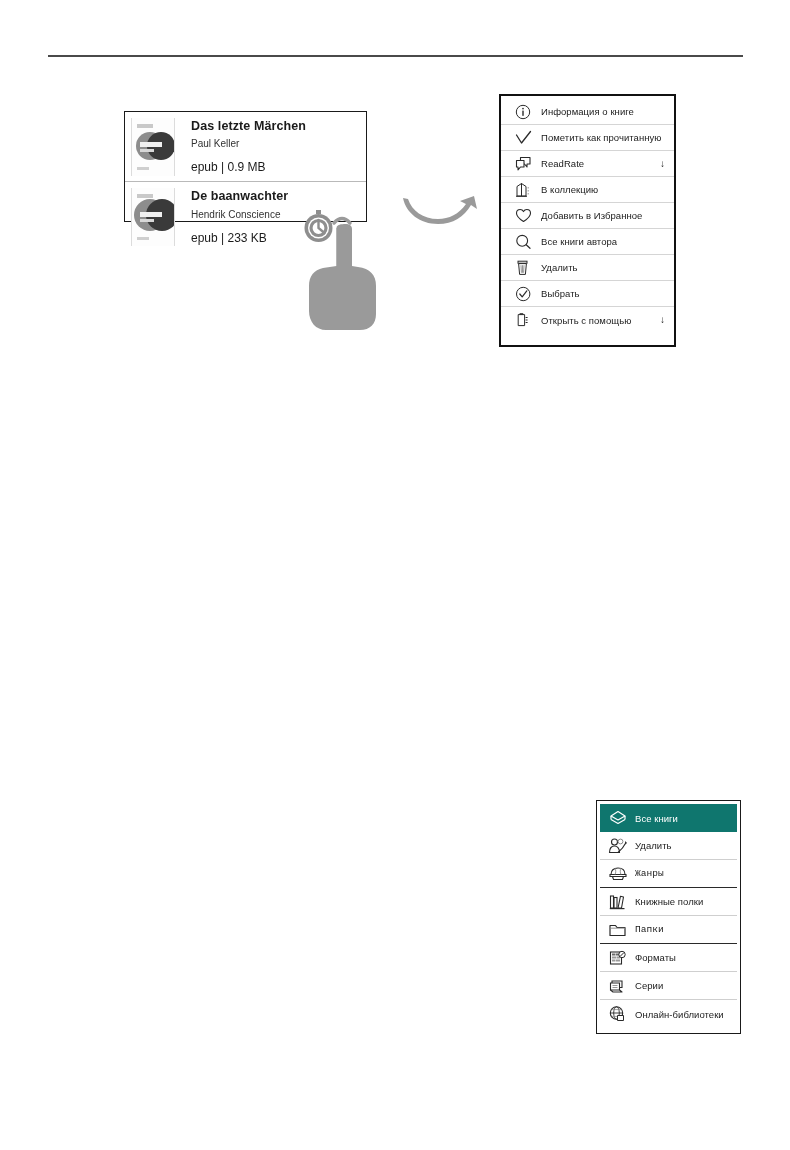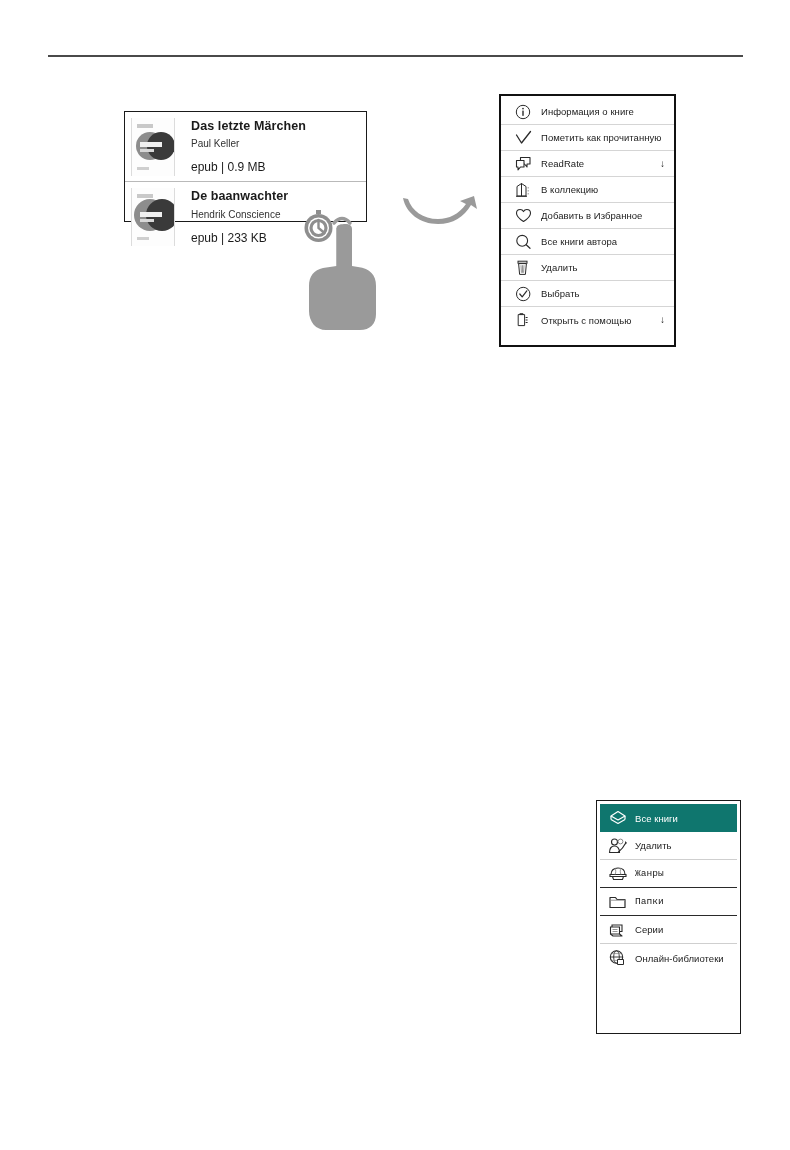--- a/index.html
+++ b/index.html
@@ -492,31 +492,58 @@
         <path d="M3 9.5 C3 5.5 5.5 3 10 3 C14.5 3 17 5.5 17 9.5 Z" fill="none" stroke="#2a2a2a" stroke-width="1.1"></path>
         <path d="M2 9.5 H18 V11.5 H2 Z" fill="none" stroke="#2a2a2a" stroke-width="1.1"></path>
         <path d="M4.5 11.5 L5.5 14.5 H14.5 L15.5 11.5" fill="none" stroke="#2a2a2a" stroke-width="1.1"></path>
         <path d="M7 3 C8 5 8 7.5 7 9.5" stroke="#8a8a8a" stroke-width="0.9" fill="none"></path>
         <path d="M13 3 C12 5 12 7.5 13 9.5" stroke="#8a8a8a" stroke-width="0.9" fill="none"></path>
       </svg>
     </span>
     <span class="lib-label">Жанры</span>
   </div>
 
+  <div class="lib-item sep-light">
+    <span class="lib-icon">
+      <svg width="20" height="18" viewBox="0 0 20 18">
+        <rect x="2.5" y="3" width="3" height="12" fill="none" stroke="#2a2a2a" stroke-width="1.1"></rect>
+        <rect x="6" y="4.5" width="3" height="10.5" fill="none" stroke="#2a2a2a" stroke-width="1.1"></rect>
+        <path d="M10 15 L12.5 3.2 L15.5 4 L13.5 15 Z" fill="none" stroke="#2a2a2a" stroke-width="1.1" stroke-linejoin="round"></path>
+        <line x1="1.8" y1="15.6" x2="16.5" y2="15.6" stroke="#2a2a2a" stroke-width="1.2"></line>
+      </svg>
+    </span>
+    <span class="lib-label">Книжные полки</span>
+  </div>
 
   <div class="lib-item sep-dark">
     <span class="lib-icon">
       <svg width="20" height="18" viewBox="0 0 20 18">
         <path d="M2 14.5 V4.5 H7.5 L9 6.5 H17 V14.5 Z" fill="none" stroke="#2a2a2a" stroke-width="1.2" stroke-linejoin="round"></path>
         <line x1="2" y1="7.2" x2="17" y2="7.2" stroke="#8a8a8a" stroke-width="0.9"></line>
       </svg>
     </span>
     <span class="lib-label">Папки</span>
   </div>
 
+  <div class="lib-item sep-light">
+    <span class="lib-icon">
+      <svg width="20" height="18" viewBox="0 0 20 18">
+        <rect x="2.5" y="3" width="11" height="12" fill="none" stroke="#2a2a2a" stroke-width="1.1"></rect>
+        <rect x="4" y="4.5" width="3" height="2" fill="#6a6a6a"></rect>
+        <rect x="7.5" y="4.5" width="4.5" height="2" fill="#6a6a6a"></rect>
+        <rect x="4" y="7.5" width="4.5" height="2" fill="#9a9a9a"></rect>
+        <rect x="9" y="7.5" width="3" height="2" fill="#9a9a9a"></rect>
+        <rect x="4" y="10.5" width="3" height="2" fill="#9a9a9a"></rect>
+        <rect x="7.5" y="10.5" width="4.5" height="2" fill="#9a9a9a"></rect>
+        <circle cx="14" cy="5.5" r="3.2" fill="#ffffff" stroke="#2a2a2a" stroke-width="1"></circle>
+        <line x1="12" y1="7.5" x2="16" y2="3.5" stroke="#2a2a2a" stroke-width="1"></line>
+      </svg>
+    </span>
+    <span class="lib-label">Форматы</span>
+  </div>
 
   <div class="lib-item sep-light">
     <span class="lib-icon">
       <svg width="20" height="18" viewBox="0 0 20 18">
         <path d="M4 4 H14 V10.5 H4 Z" fill="none" stroke="#2a2a2a" stroke-width="1.1"></path>
         <path d="M2.5 6 H11.5 V13 H2.5 Z" fill="#ffffff" stroke="#2a2a2a" stroke-width="1.1"></path>
         <path d="M2.5 13 L5 15 H14 L11.5 13" fill="none" stroke="#2a2a2a" stroke-width="1.1" stroke-linejoin="round"></path>
         <line x1="4.5" y1="8.5" x2="9.5" y2="8.5" stroke="#8a8a8a" stroke-width="0.9"></line>
         <line x1="4.5" y1="10.5" x2="9.5" y2="10.5" stroke="#8a8a8a" stroke-width="0.9"></line>
       </svg>

